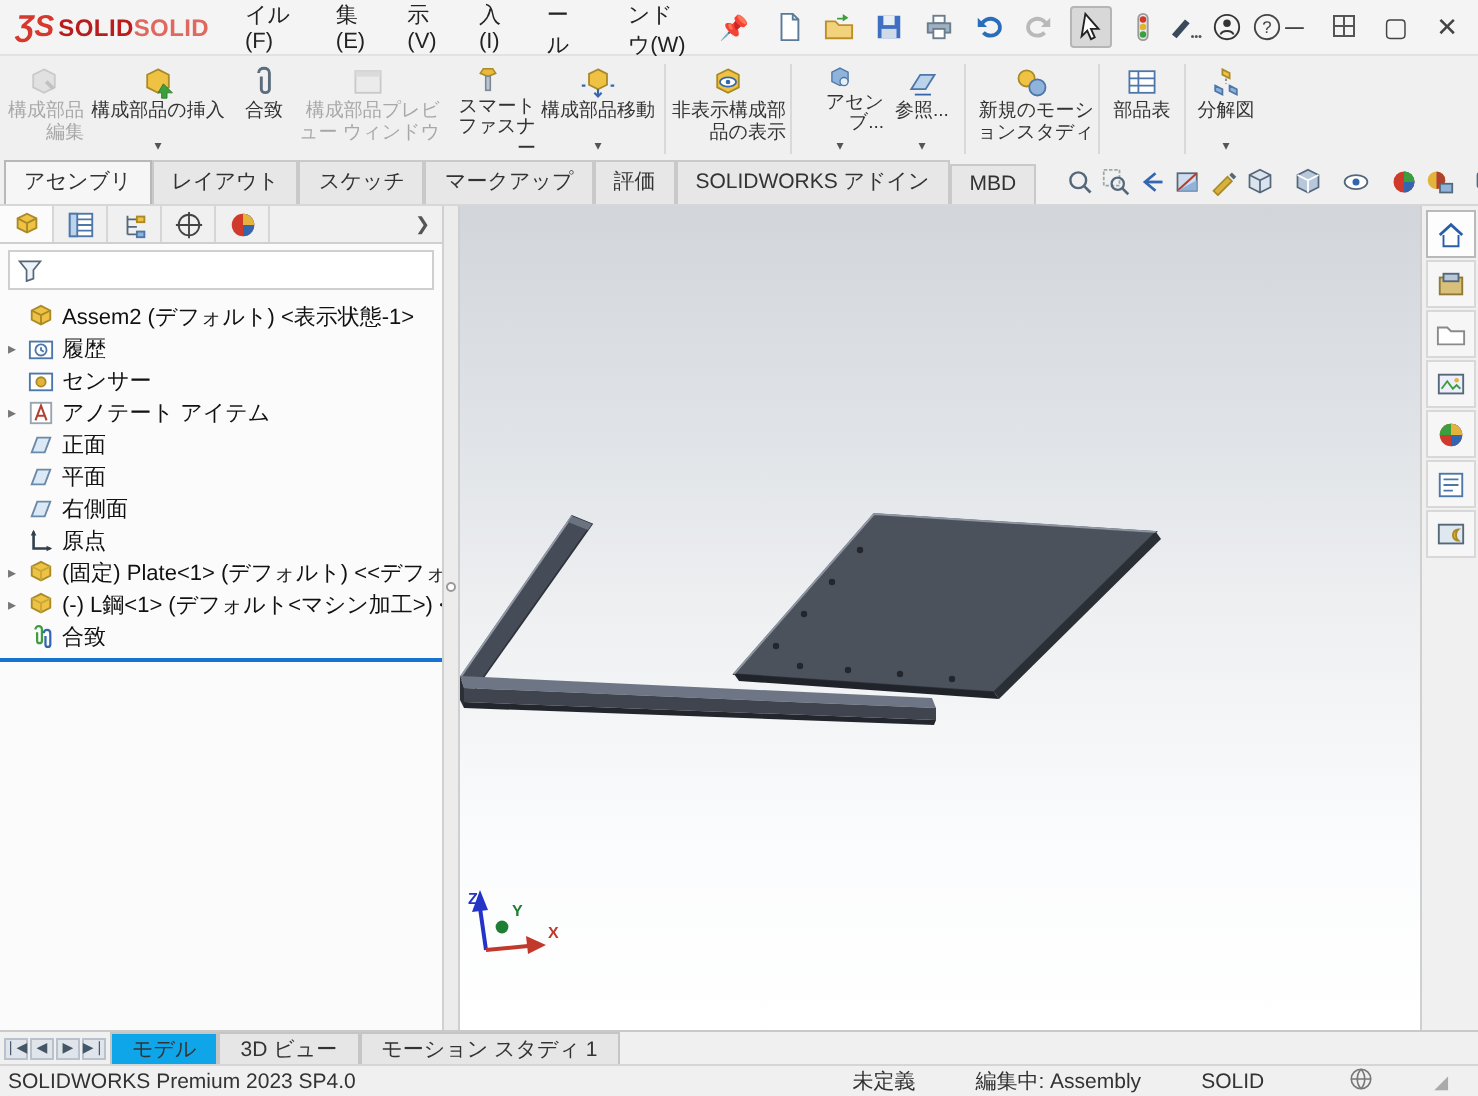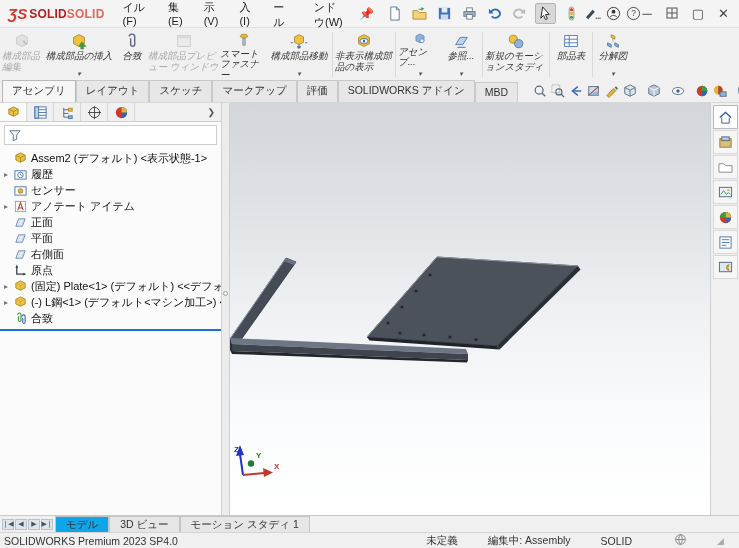--- a/index.html
+++ b/index.html
@@ -18,21 +18,21 @@
   .pin { color:#555; font-size:12px; margin-right:10px; }
   .qat { display:flex; align-items:center; gap:1px; }
   .qbtn { display:flex; align-items:center; padding:2px 2px; border-radius:2px; }
   .qbtn.sel { background:#d8d8d8; border:1px solid #b5b5b5; }
   .qdrop { font-size:7px; color:#666; margin:0 3px 0 1px; }
   .winctl { margin-left:auto; display:flex; align-items:center; gap:14px; padding-right:6px; color:#444; }
   .winctl span { font-size:13px; line-height:13px; }
 
   
   .ribbon { height:52px; display:flex; align-items:stretch; background:#f0f0f0; padding:1px 2px 0 2px; overflow:hidden; }
-  .rbtn { display:flex; flex-direction:column; align-items:center; padding-top:3px; font-size:9.5px; line-height:10.5px; text-align:left; color:#333; flex:0 0 auto;font-style:italic; }
+  .rbtn { display:flex; flex-direction:column; align-items:center; padding-top:3px; font-size:9.5px; line-height:10.5px; text-align:right; color:#333; flex:0 0 auto; }
   .rbtn .rlabel { margin-top:1px; }
   .rbtn.dis { color:#a8a8a8; }
   .rbtn.dis svg { opacity:.45; filter:grayscale(1); }
   .drop::after { content:"▾"; font-size:7px; color:#555; }
   .rbtn .drop { margin-top:auto; padding-bottom:1px; }
   .rsep { width:1px; background:#d9d9d9; margin:3px 2px; flex:0 0 auto; }
 
   
   .tabrow { height:23px; display:flex; align-items:flex-end; background:#f0f0f0; border-bottom:1px solid #d7d7d7; padding:0 2px; }
   .cmtab { padding:3px 9px 4px 9px; border:1px solid #c9c9c9; border-bottom:none; background:#e7e7e7; color:#333; font-size:10.5px; white-space:nowrap; }

